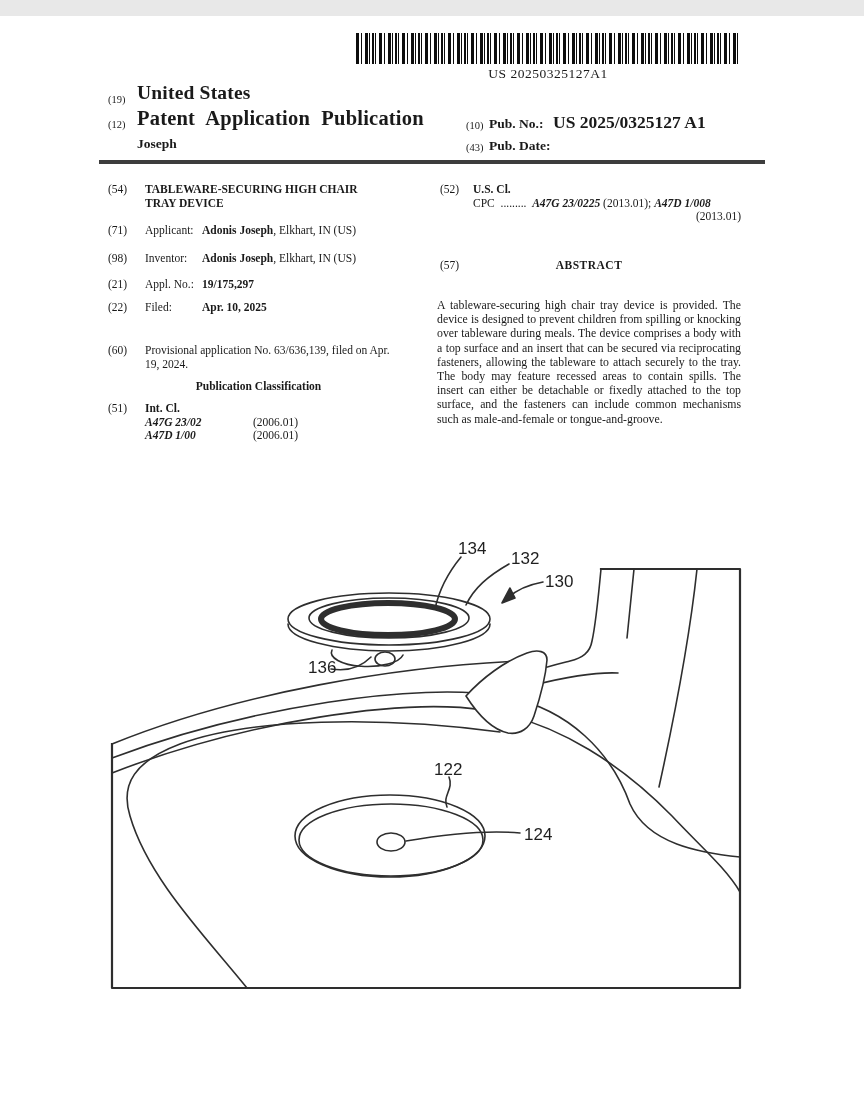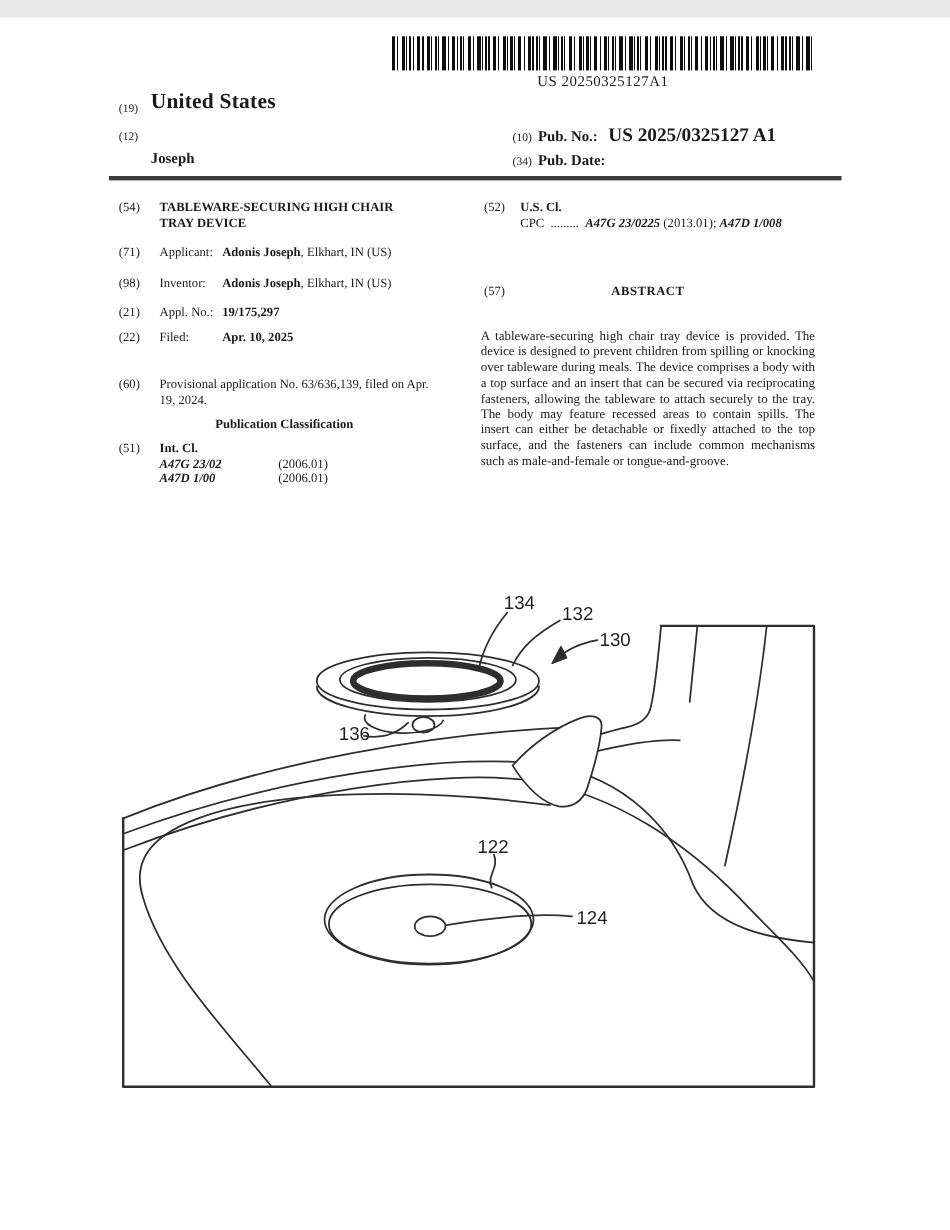--- a/index.html
+++ b/index.html
@@ -49,27 +49,28 @@
 
 <div id="page">
 
   <div class="abs" id="barcode"></div>
   <div class="abs" id="barcode-text">US 20250325127A1</div>
 
   <div class="abs tiny-num" id="country-num">(19)</div>
   <div class="abs" id="country">United States</div>
 
   <div class="abs tiny-num" id="kind-num">(12)</div>
+  <div class="abs" id="kind">Patent Application Publication</div>
   <div class="abs" id="surname">Joseph</div>
 
   <div class="abs tiny-num" id="pubno-num">(10)</div>
   <div class="abs" id="pubno-label">Pub. No.:</div>
   <div class="abs" id="pubno-value">US 2025/0325127 A1</div>
 
-  <div class="abs tiny-num" id="pubdate-num">(34)</div>
+  <div class="abs tiny-num" id="pubdate-num">(43)</div>
   <div class="abs" id="pubdate-label">Pub. Date:</div>
 
   <div class="abs" id="rule"></div>
 
   <div class="abs num b" style="top:167px">(54)</div>
   <div class="abs lcontent b bold" style="top:167px">TABLEWARE-SECURING HIGH CHAIR</div>
   <div class="abs lcontent b bold" style="top:181px">TRAY DEVICE</div>
 
   <div class="abs num b" style="top:208px">(71)</div>
   <div class="abs lcontent b" style="top:208px"><span class="lab">Applicant:</span><span class="bold">Adonis Joseph</span><span>, Elkhart, IN (US)</span></div>
@@ -91,20 +92,21 @@
   <div class="abs lcenter b" style="top:364px">Publication Classification</div>
 
   <div class="abs num b" style="top:386px">(51)</div>
   <div class="abs lcontent b bold" style="top:386px">Int. Cl.</div>
   <div class="abs lcontent b" style="top:399.5px"><span class="ccode bi">A47G 23/02</span><span>(2006.01)</span></div>
   <div class="abs lcontent b" style="top:413px"><span class="ccode bi">A47D 1/00</span><span>(2006.01)</span></div>
 
   <div class="abs rnum b" style="top:167px">(52)</div>
   <div class="abs rcontent b bold" style="top:167px">U.S. Cl.</div>
   <div class="abs rcontent b" style="top:180.5px"><span>CPC</span>&nbsp;&nbsp;<span>.........</span>&nbsp;&nbsp;<span class="bi">A47G 23/0225</span><span> (2013.01); </span><span class="bi">A47D 1/008</span></div>
+  <div class="abs b" id="cpc-line2">(2013.01)</div>
 
   <div class="abs rnum b" style="top:243px">(57)</div>
   <div class="abs b" id="abstract-head">ABSTRACT</div>
   <div class="abs" id="abstract-body">A tableware-securing high chair tray device is provided. The device is designed to prevent children from spilling or knocking over tableware during meals. The device comprises a body with a top surface and an insert that can be secured via reciprocating fasteners, allowing the tableware to attach securely to the tray. The body may feature recessed areas to contain spills. The insert can either be detachable or fixedly attached to the top surface, and the fasteners can include common mechanisms such as male-and-female or tongue-and-groove.</div>
 
   <svg class="abs" id="figure-svg" width="864" height="510" viewBox="0 500 864 510">
     <g fill="none" stroke="#2e2e2e" stroke-width="1.6" stroke-linecap="round" stroke-linejoin="round">
 
       <path stroke-width="2.2" stroke-linecap="square" d="M 601 553 L 740 553 L 740 972 L 112 972 L 112 728"></path>
 

